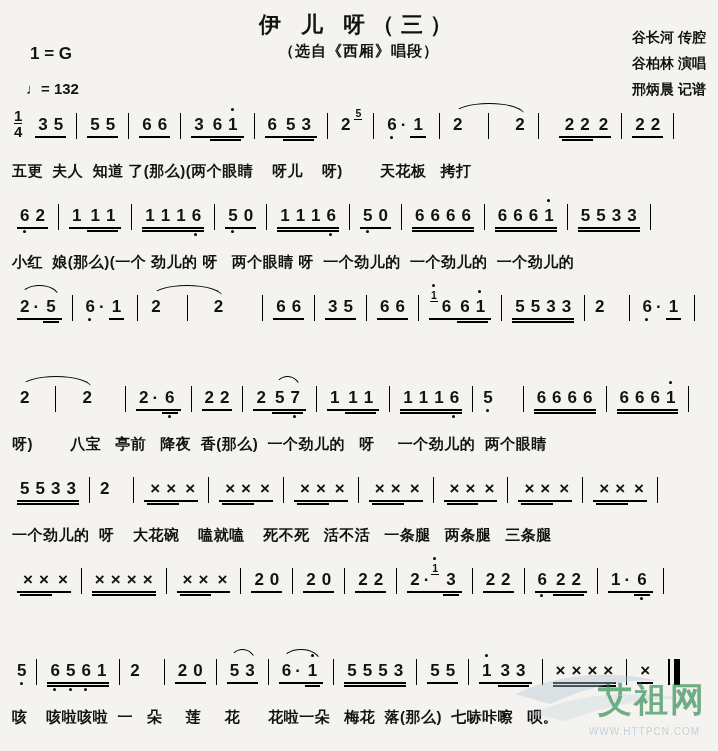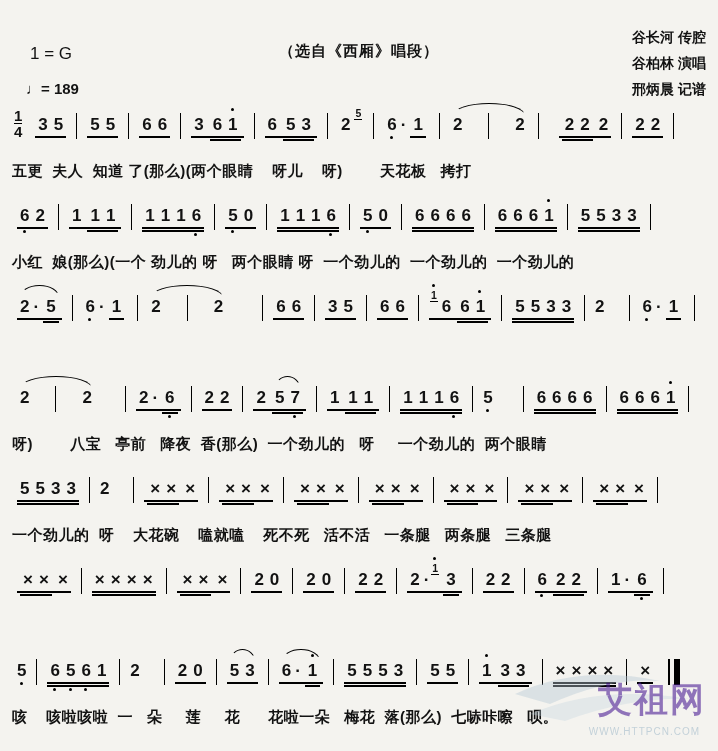--- a/index.html
+++ b/index.html
@@ -7,21 +7,21 @@
   #page{position:relative;width:718px;height:751px;background:#f4f3ef;overflow:hidden;
         font-family:"Liberation Sans","DejaVu Sans",sans-serif;color:#121212;}
   
   .header{position:relative;height:112px;}
   .title{position:absolute;left:0;right:0;top:10px;text-align:center;
          font-size:22px;font-weight:bold;letter-spacing:7px;}
   .subtitle{position:absolute;left:0;right:0;top:42px;text-align:center;
             font-size:15px;font-weight:bold;letter-spacing:1px;}
   .credits{position:absolute;right:12px;top:24px;text-align:right;
            font-size:14px;font-weight:bold;line-height:26px;}
-  .keysig{position:absolute;left:30px;top:44px;font-size:17px;font-weight:normal;}
+  .keysig{position:absolute;left:30px;top:44px;font-size:17px;font-weight:bold;}
   .tempo{position:absolute;left:26px;top:80px;font-size:15px;font-weight:bold;}
   
   .score{position:absolute;left:10px;top:114px;right:2px;}
   .system{height:91px;position:relative;white-space:nowrap;}
   .notes-line{position:relative;height:46px;padding-left:4px;white-space:nowrap;}
   .lyrics-line{position:relative;margin-top:2px;padding-left:2px;font-size:15px;
                font-weight:bold;white-space:pre;letter-spacing:0.5px;}
   .note{display:inline-block;position:relative;vertical-align:top;
         height:22px;line-height:22px;font-size:17px;font-weight:bold;margin:0 3px;}
   .note .ch{display:inline-block;}
@@ -42,38 +42,39 @@
   .bar.final{width:4px;border-left:2px solid #000;border-right:6px solid #000;margin-left:12px;}
   .sp{display:inline-block;vertical-align:top;height:1px;}
   .timesig{display:inline-block;vertical-align:top;text-align:center;margin:-6px 10px 0 0;
            font-size:15px;font-weight:bold;line-height:15px;}
   .timesig .ts-top{display:block;}
   .timesig .ts-bot{display:block;border-top:1.5px solid #000;}
   
   .watermark{position:absolute;right:8px;bottom:2px;width:200px;height:90px;
              pointer-events:none;color:#9fb6c6;opacity:0.75;}
   .wm-name{position:absolute;right:4px;bottom:26px;font-size:34px;font-weight:bold;
-           letter-spacing:2px;color:#4c1d95;opacity:0.8;}
+           letter-spacing:2px;color:#15803d;opacity:0.8;}
   .wm-site{position:absolute;right:10px;bottom:12px;font-size:10px;letter-spacing:1px;
            color:#b3c6d2;}
   .wm-swoosh{position:absolute;left:0;top:0;}
 </style>
 </head>
 <body>
 
 <div id="page">
   <div class="header">
+    <div class="title">伊 儿 呀（三）</div>
     <div class="subtitle">（选自《西厢》唱段）</div>
     <div class="credits">
       <div>谷长河 传腔</div>
       <div>谷柏林 演唱</div>
       <div>邢炳晨 记谱</div>
     </div>
     <div class="keysig">1 = G</div>
-    <div class="tempo">♩= 189</div>
+    <div class="tempo">♩= 132</div>
   </div>
 
   <div class="score">
       <div class="system">
         <div class="notes-line"><span class="timesig"><span class="ts-top">1</span><span class="ts-bot">4</span></span><span class="grp"><span class="note"><span class="ch">3</span></span><span class="note"><span class="ch">5</span></span><span class="beam" style="top: 22px;"></span></span><span class="bar"></span><span class="grp"><span class="note"><span class="ch">5</span></span><span class="note"><span class="ch">5</span></span><span class="beam" style="top: 22px;"></span></span><span class="bar"></span><span class="grp"><span class="note"><span class="ch">6</span></span><span class="note"><span class="ch">6</span></span><span class="beam" style="top: 22px;"></span></span><span class="bar"></span><span class="grp"><span class="note"><span class="ch">3</span></span><span class="grp"><span class="note"><span class="ch">6</span></span><span class="note"><span class="ch">1</span><span class="dot hd"></span></span><span class="beam" style="top: 25px;"></span></span><span class="beam" style="top: 22px;"></span></span><span class="bar"></span><span class="grp"><span class="note"><span class="ch">6</span></span><span class="grp"><span class="note"><span class="ch">5</span></span><span class="note"><span class="ch">3</span></span><span class="beam" style="top: 25px;"></span></span><span class="beam" style="top: 22px;"></span></span><span class="bar"></span><span class="grp"><span class="note"><span class="ch">2</span></span><span class="note grace"><span class="ch">5</span></span></span><span class="bar"></span><span class="grp"><span class="note"><span class="ch">6</span><span class="dot ld" style="top: 22px;"></span></span><span class="note adot"><span class="ch">·</span></span><span class="grp"><span class="note"><span class="ch">1</span></span><span class="beam" style="top: 22px;"></span></span></span><span class="bar"></span><span class="grp slur"><span class="note"><span class="ch">2</span></span><span class="sp" style="width: 16px;"></span><span class="bar"></span><span class="sp" style="width: 16px;"></span><span class="note"><span class="ch">2</span></span></span><span class="bar"></span><span class="sp" style="width: 10px;"></span><span class="grp"><span class="grp"><span class="note"><span class="ch">2</span></span><span class="note"><span class="ch">2</span></span><span class="beam" style="top: 25px;"></span></span><span class="note"><span class="ch">2</span></span><span class="beam" style="top: 22px;"></span></span><span class="bar"></span><span class="grp"><span class="note"><span class="ch">2</span></span><span class="note"><span class="ch">2</span></span><span class="beam" style="top: 22px;"></span></span><span class="bar"></span></div>
         <div class="lyrics-line">五更  夫人  知道 了(那么)(两个眼睛    呀儿    呀)        天花板   拷打</div>
       </div>
       <div class="system">
         <div class="notes-line"><span class="grp"><span class="note"><span class="ch">6</span><span class="dot ld" style="top: 25px;"></span></span><span class="note"><span class="ch">2</span></span><span class="beam" style="top: 22px;"></span></span><span class="bar"></span><span class="grp"><span class="note"><span class="ch">1</span></span><span class="grp"><span class="note"><span class="ch">1</span></span><span class="note"><span class="ch">1</span></span><span class="beam" style="top: 25px;"></span></span><span class="beam" style="top: 22px;"></span></span><span class="bar"></span><span class="grp"><span class="note"><span class="ch">1</span></span><span class="note"><span class="ch">1</span></span><span class="note"><span class="ch">1</span></span><span class="note"><span class="ch">6</span><span class="dot ld" style="top: 28px;"></span></span><span class="beam" style="top: 22px;"></span><span class="beam" style="top: 25px;"></span></span><span class="bar"></span><span class="grp"><span class="note"><span class="ch">5</span><span class="dot ld" style="top: 25px;"></span></span><span class="note"><span class="ch">0</span></span><span class="beam" style="top: 22px;"></span></span><span class="bar"></span><span class="grp"><span class="note"><span class="ch">1</span></span><span class="note"><span class="ch">1</span></span><span class="note"><span class="ch">1</span></span><span class="note"><span class="ch">6</span><span class="dot ld" style="top: 28px;"></span></span><span class="beam" style="top: 22px;"></span><span class="beam" style="top: 25px;"></span></span><span class="bar"></span><span class="grp"><span class="note"><span class="ch">5</span><span class="dot ld" style="top: 25px;"></span></span><span class="note"><span class="ch">0</span></span><span class="beam" style="top: 22px;"></span></span><span class="bar"></span><span class="grp"><span class="note"><span class="ch">6</span></span><span class="note"><span class="ch">6</span></span><span class="note"><span class="ch">6</span></span><span class="note"><span class="ch">6</span></span><span class="beam" style="top: 22px;"></span><span class="beam" style="top: 25px;"></span></span><span class="bar"></span><span class="grp"><span class="note"><span class="ch">6</span></span><span class="note"><span class="ch">6</span></span><span class="note"><span class="ch">6</span></span><span class="note"><span class="ch">1</span><span class="dot hd"></span></span><span class="beam" style="top: 22px;"></span><span class="beam" style="top: 25px;"></span></span><span class="bar"></span><span class="grp"><span class="note"><span class="ch">5</span></span><span class="note"><span class="ch">5</span></span><span class="note"><span class="ch">3</span></span><span class="note"><span class="ch">3</span></span><span class="beam" style="top: 22px;"></span><span class="beam" style="top: 25px;"></span></span><span class="bar"></span></div>
         <div class="lyrics-line">小红  娘(那么)(一个 劲儿的 呀   两个眼睛 呀  一个劲儿的  一个劲儿的  一个劲儿的</div>

